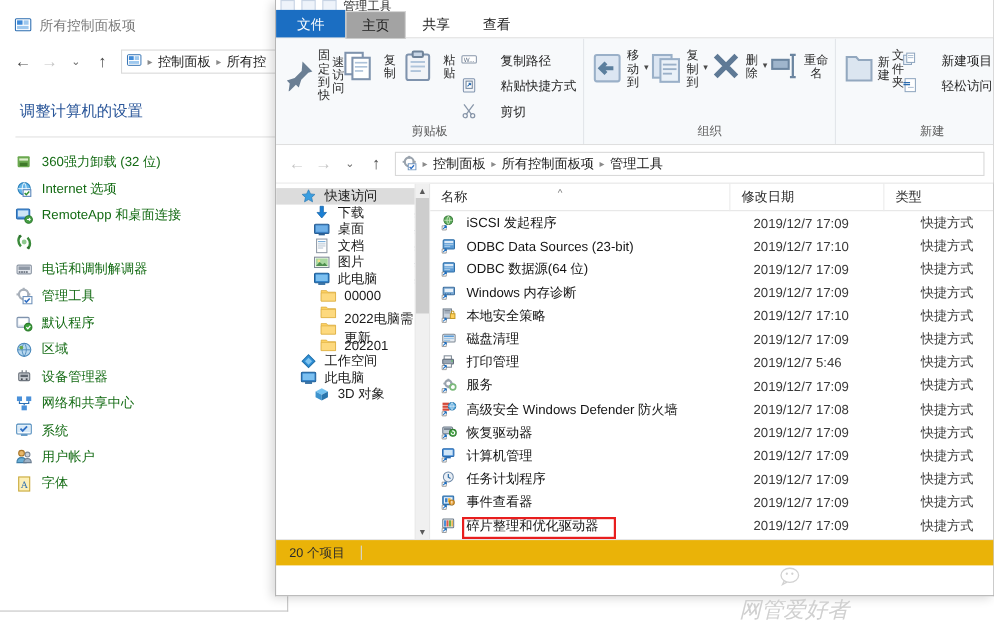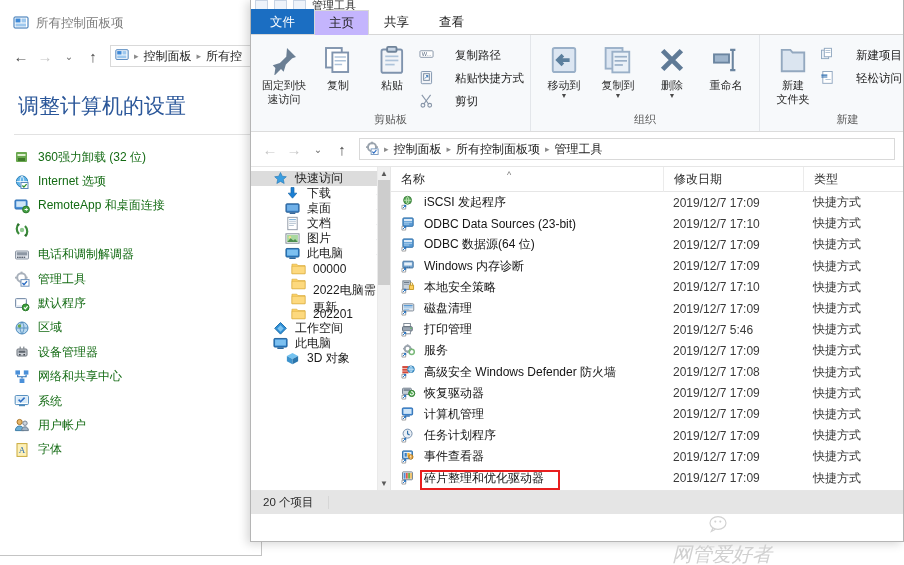--- a/index.html
+++ b/index.html
@@ -30,21 +30,21 @@
   .nav-btn.disabled { color: #c6c6c6; }
   .nav-chev { font-size: 10px; color: #6d6d6d; }
   .bg-addr {
     flex: 1; height: 22px; border: 1px solid #d9d9d9; background: #fff;
     display: flex; align-items: center; gap: 3px; padding: 0 4px; margin-left: 4px;
     overflow: hidden; white-space: nowrap;
   }
   .crumb { font-size: 12px; color: #1a1a1a; padding: 0 2px; }
   .crumb-sep { color: #8a8a8a; font-size: 9px; }
   .bg-heading {
-    padding: 18px 0 14px 18px; font-size: 21px; color: #2a5699;
+    padding: 18px 0 14px 18px; font-size: 14px; color: #2a5699;
   }
   .bg-sep { height: 1px; background: #e2e2e2; margin: 0 8px 0 14px; }
   .bg-list { padding-top: 10px; }
   .bg-item {
     height: 24.4px; display: flex; align-items: center; gap: 8px; padding-left: 14px;
     font-size: 12px; color: #1f6a1f;
   }
   .bg-item .lbl { color: #146b14; }
 
   
@@ -66,35 +66,35 @@
   .ribbon-tabs {
     height: 25px; display: flex; align-items: flex-end; background: #ffffff;
     border-bottom: 1px solid #d7d7d7;
   }
   .rtab {
     padding: 0 14px; height: 25px; line-height: 25px; font-size: 12.5px; color: #1d1d1d;
     border: 1px solid transparent; border-bottom: none;
   }
   .rtab.file { background: #1b6ec2; color: #ffffff; padding: 0 18px; }
   .rtab.active {
-    background: #c4b5fd; border-color: #d7d7d7; position: relative; top: 1px; text-align: center;
+    background: #a3a3a3; border-color: #d7d7d7; position: relative; top: 1px; text-align: center;
   }
   .ribbon {
     height: 97px; background: #f7f9fb; border-bottom: 1px solid #dcdcdc;
     display: flex; align-items: stretch; overflow: hidden;
   }
   .rgroup {
     display: flex; flex-direction: column; justify-content: space-between;
     border-right: 1px solid #e3e6ea; padding: 4px 0 2px;
   }
   .rgroup:last-child { border-right: none; }
   .rgroup-body { display: flex; align-items: flex-start; padding: 2px 6px; flex: 1; }
   .rgroup-name { text-align: center; font-size: 11px; color: #5a5a5a; padding-bottom: 2px; }
   .big-btn {
-    width: 54px; display: flex; flex-direction: column; align-items: center; gap: 2px;
+    width: 54px; display: flex; flex-direction: row; align-items: center; gap: 2px;
     padding-top: 4px; text-align: center;
   }
   .big-btn .cap { font-size: 11px; color: #2a2a2a; line-height: 12px; }
   .big-ico { width: 32px; height: 32px; position: relative; }
   .small-col { display: flex; flex-direction: column; justify-content: center; padding-top: 6px; gap: 7px; }
   .small-btn { display: flex; align-items: center; gap: 20px; font-size: 11.5px; color: #232323; white-space: nowrap; }
   .small-ico { width: 16px; height: 16px; position: relative; flex: none; }
   .split-arrow { font-size: 7px; color: #4a4a4a; line-height: 6px; }
 
   .fg-navbar { height: 34px; display: flex; align-items: center; padding: 0 8px 0 8px; gap: 2px; background:#fff; }
@@ -132,28 +132,28 @@
     height: 25px; display: flex; align-items: center; font-size: 12px; color: #2b2b2b;
     border-bottom: 1px solid #e6e6e6; position: relative;
   }
   .col { padding-left: 10px; position: relative; height: 25px; line-height: 25px; }
   .col.name { width: 272px; }
   .col.date { width: 140px; border-left: 1px solid #ebebeb; }
   .col.type { flex: 1; border-left: 1px solid #ebebeb; }
   .sort-caret { position: absolute; left: 116px; top: -4px; font-size: 9px; color: #777; }
 
   .rows { flex: 1; }
-  .frow { height: 21.2px; display: flex; align-items: center; font-size: 12px; color: #141414; }
+  .frow { height: 21.2px; display: flex; align-items: center; font-size: 12px; color: #141414; gap: 12px; }
   .fcell.name { width: 272px; display: flex; align-items: center; gap: 7px; padding-left: 10px; }
   .fcell.date { width: 140px; padding-left: 10px; color: #3a3a3a; }
   .fcell.type { flex: 1; padding-left: 10px; color: #3a3a3a; }
 
   .fg-status {
     height: 24px; border-top: 1px solid #e6e6e6; display: flex; align-items: center;
-    padding-left: 12px; font-size: 11.5px; color: #2b2b2b; background:#e5e5e5;
+    padding-left: 12px; font-size: 11.5px; color: #2b2b2b; background:#eab308;
   }
   .status-sep { width: 1px; height: 13px; background: #d6d6d6; margin-left: 14px; }
 
   .redbox {
     position: absolute; left: 420px; top: 470px; width: 140px; height: 20px;
     border: 2px solid #e81e1e; pointer-events: none;
   }
   .watermark {
     position: absolute; left: 672px; top: 514px; display: flex; align-items: center; gap: 7px;
     color: #d0d0d0; font-size: 20px; font-family: "Liberation Serif", serif; font-style: italic;

